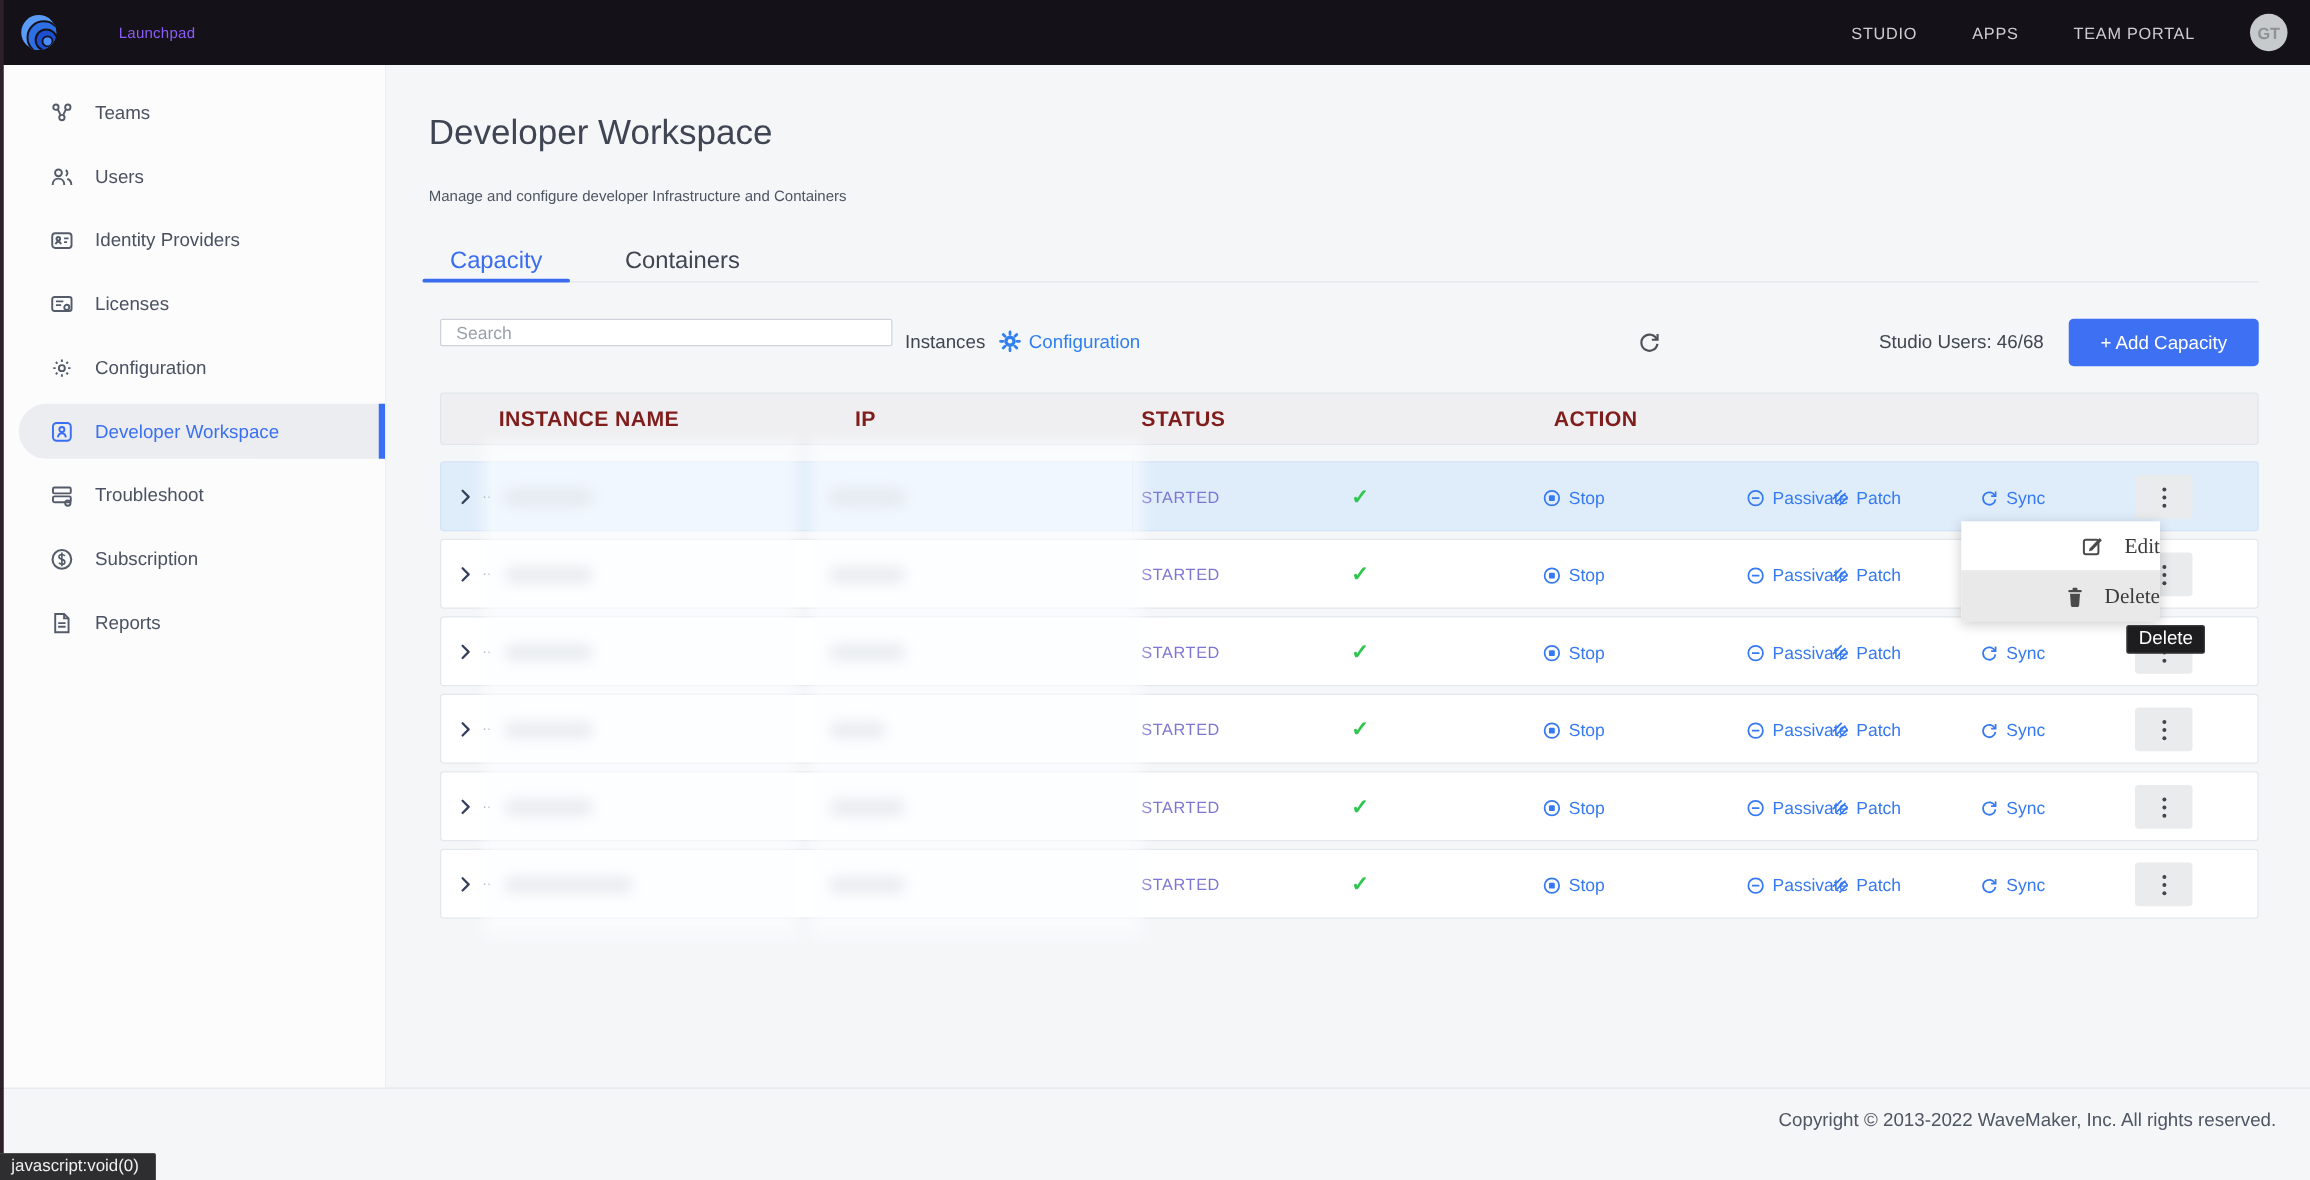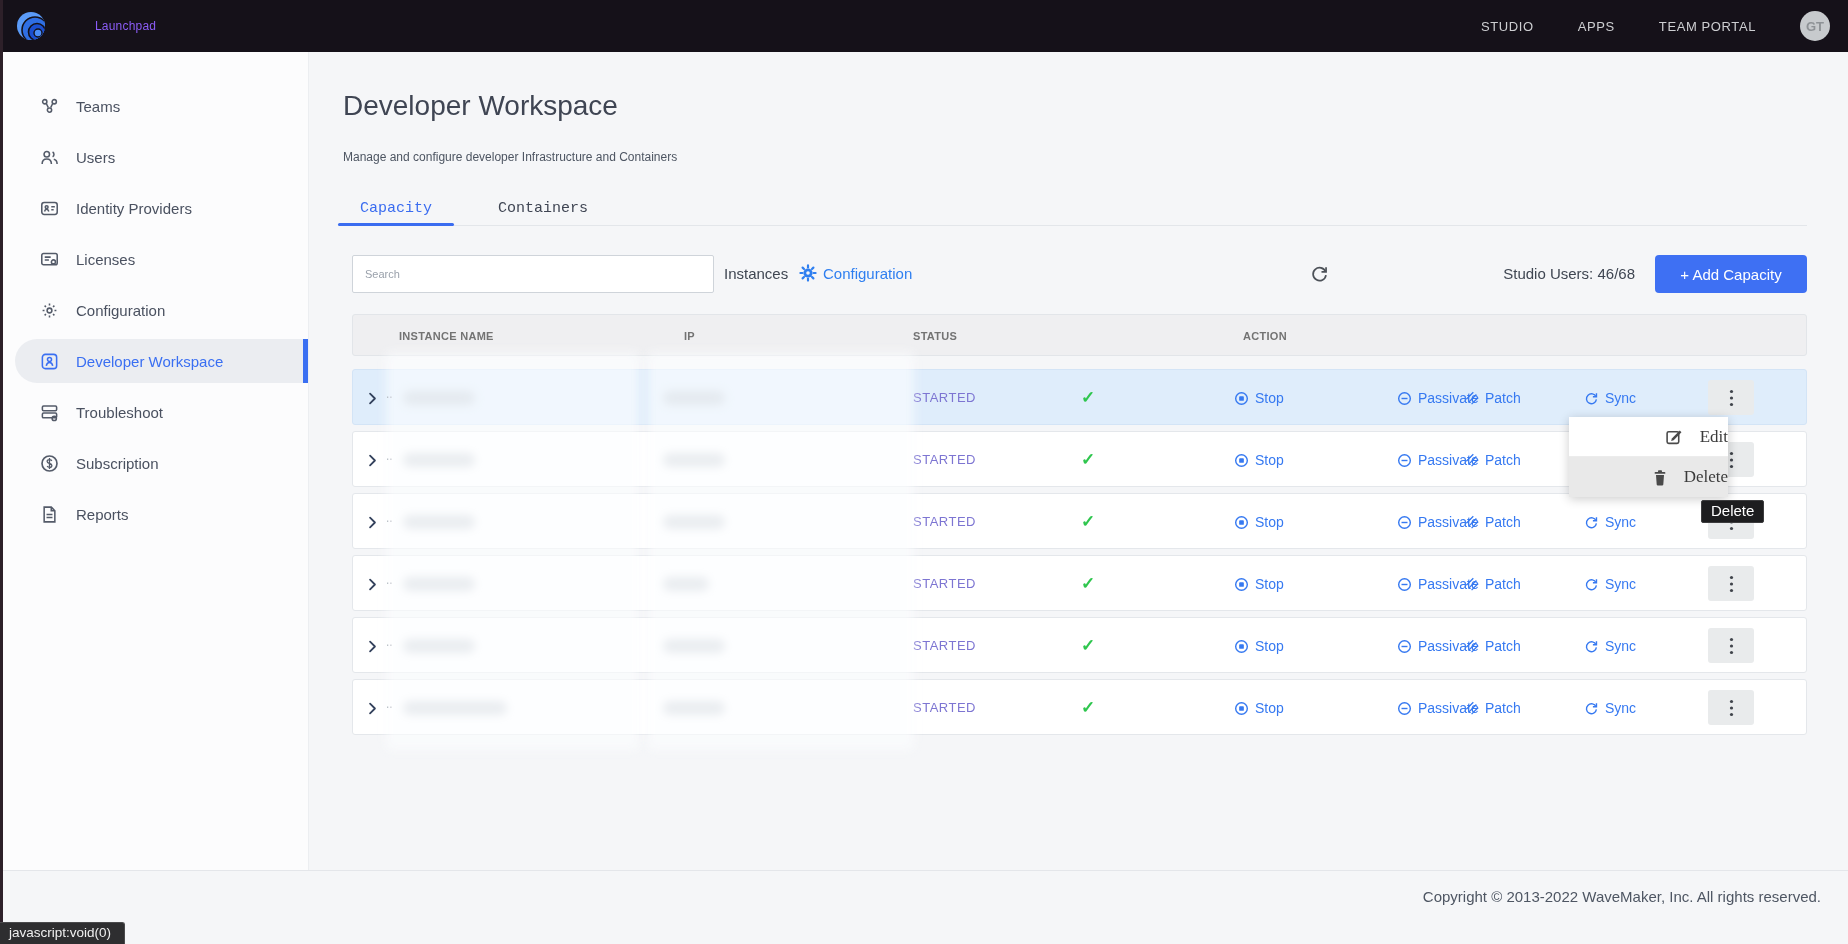--- a/index.html
+++ b/index.html
@@ -10,51 +10,51 @@
 
   
   .topbar { position:absolute; left:0; top:0; width:1848px; height:52px; background:#151119; display:flex; align-items:center; z-index:50; }
   .brand { display:flex; align-items:center; gap:13px; padding-left:16px; }
   .brand-name { color:#8b5cf6; font-size:12px; font-weight:500; letter-spacing:.2px;margin-left:36px; }
   .topnav { margin-left:auto; display:flex; align-items:center; gap:44px; padding-right:18px; }
   .topnav a { color:#cdced1; font-size:13px; letter-spacing:.6px; text-decoration:none; }
   .avatar { width:30px; height:30px; border-radius:50%; background:#c7cacd; color:#8e9296; font-weight:700; font-size:13px; display:flex; align-items:center; justify-content:center; }
 
   
-  .sidebar { position:absolute; left:0; top:52px; width:309px; height:818px; background:#fcfcfd; border-right:1px solid #eceef1; padding-top:32px; z-index:10; }
+  .sidebar { position:absolute; left:0; top:52px; width:309px; height:818px; background:#fcfcfd; border-right:1px solid #eceef1; padding-top:16px; z-index:10; }
   .side-item { position:relative; height:44px; margin-bottom:7px; display:flex; align-items:center; gap:17px; padding-left:40px; color:#4a5160; font-size:15px; font-weight:500; cursor:pointer; }
   .side-item .sicon { width:19px; height:19px; flex:0 0 19px; color:#545b69; display:flex; align-items:center; justify-content:center; }
   .side-item.active { background:#ebedf1; border-radius:22px 0 0 22px; margin-left:15px; padding-left:25px; color:#3a6ff2; }
   .side-item.active .sicon { color:#3a6ff2; }
   .side-item.active::after { content:""; position:absolute; right:0; top:0; width:5px; height:100%; background:#3a6ff2; }
 
   
   .main { position:absolute; left:309px; top:52px; width:1539px; height:818px; background:#f5f6f8; }
   .page-title { position:absolute; left:34px; top:38px; font-size:28px; font-weight:500; color:#3f4553; }
   .page-sub { position:absolute; left:34px; top:98px; font-size:12px; color:#4d5562; }
 
   .tabs { position:absolute; left:29px; right:41px; top:142px; height:32px; border-bottom:1px solid #e3e6ea; display:flex; }
-  .tab { position:relative; padding:0 22px; font-size:15px; font-weight:500; color:#3f4553; line-height:29px; cursor:pointer;font-family:Liberation Mono, monospace; }
+  .tab { position:relative; padding:0 22px; font-size:19px; font-weight:500; color:#3f4553; line-height:29px; cursor:pointer; }
   .tab.active { color:#3a6cf0; }
   .tab.active::after { content:""; position:absolute; left:0; right:0; bottom:-1px; height:3px; background:#3a6cf0; border-radius:2px; }
   .tab + .tab { margin-left:22px; }
 
   .toolbar { position:absolute; left:43px; right:41px; top:203px; height:38px; }
-  .search-box { position:absolute; left:0; top:0; width:362px; height:38px; border:1px solid #cfd4da; border-radius:2px; background:#fff; font-size:11px; color:#3f4553; padding:0 12px; outline:none; font-family:"Liberation Sans",sans-serif; }
+  .search-box { position:absolute; left:0; top:0; width:362px; height:22px; border:1px solid #cfd4da; border-radius:2px; background:#fff; font-size:14px; color:#3f4553; padding:0 12px; outline:none; font-family:"Liberation Sans",sans-serif; }
   .search-box::placeholder { color:#9aa1ab; }
   .instances-lbl { position:absolute; left:372px; top:10px; font-size:15px; color:#3f4652; }
   .config-link { position:absolute; left:447px; top:9px; display:flex; align-items:center; gap:6px; font-size:15px; color:#2f7ff0; cursor:pointer; }
   .refresh-btn { position:absolute; left:958px; top:9px; cursor:pointer; }
   .studio-users { position:absolute; right:172px; top:10px; font-size:15px; color:#3f4652; }
   .add-btn { position:absolute; right:0; top:0; width:152px; height:38px; background:#3e70f3; border:none; border-radius:4px; color:#fff; font-size:15px; font-family:"Liberation Sans",sans-serif; cursor:pointer; }
 
   
   .table { position:absolute; left:43px; right:41px; top:262px; }
   .thead { position:relative; height:42px; background:#efeff1; border:1px solid #e2e5e9; border-radius:3px; }
-  .thead span { position:absolute; top:0; line-height:42px; font-size:11px; font-weight:700; color:#737373; letter-spacing:.3px; }
+  .thead span { position:absolute; top:0; line-height:42px; font-size:17px; font-weight:700; color:#7f1d1d; letter-spacing:.3px; }
   .th-name { left:46px; } .th-ip { left:303px;margin-left:28px; } .th-status { left:560px; } .th-action { left:890px; }
   .tbody { margin-top:13px; position:relative; }
   .trow { position:relative; height:56px; margin-bottom:6px; background:#fff; border:1px solid #e4e7eb; border-radius:3px; }
   .trow.hl { background:#dfedfb; border-color:#d3e4f6; }
   .chev { position:absolute; left:13px; top:21px; cursor:pointer; }
   .dots { position:absolute; left:33px; top:17px; font-size:12px; color:#8d94a0; }
   .blob { position:absolute; top:21px; height:14px; border-radius:7px; background:#a9b2bd; filter:blur(5px); opacity:.6; }
   .blob.bname { left:50px; width:72px; }
   .blob.bip { left:310px; width:62px; }
   .trow:nth-child(4) .blob.bip { width:46px; }

